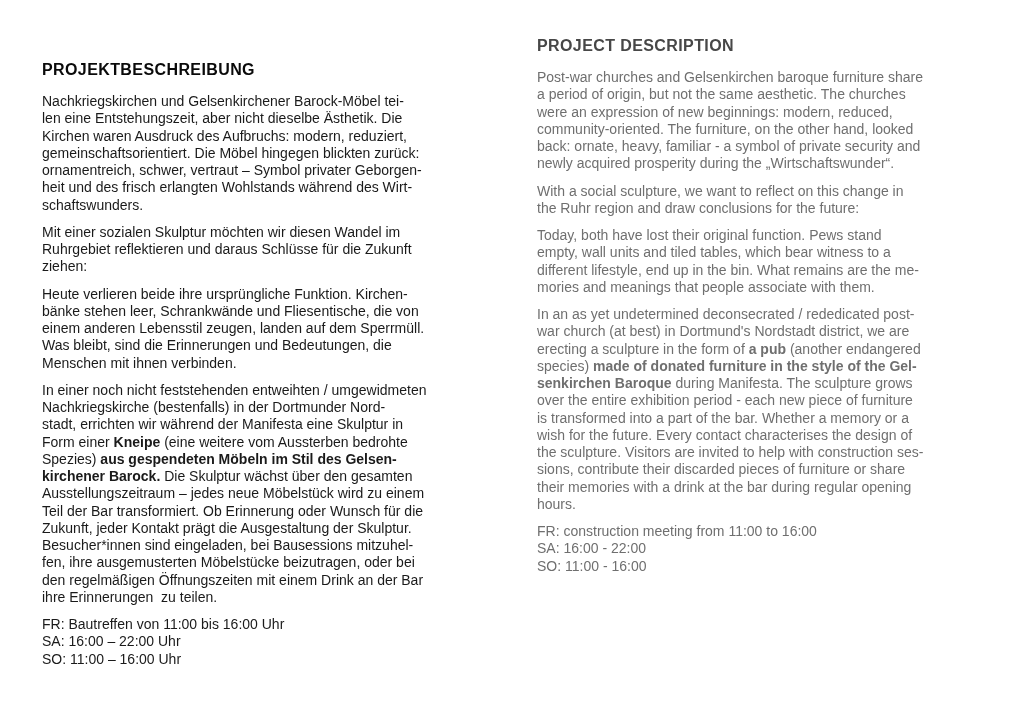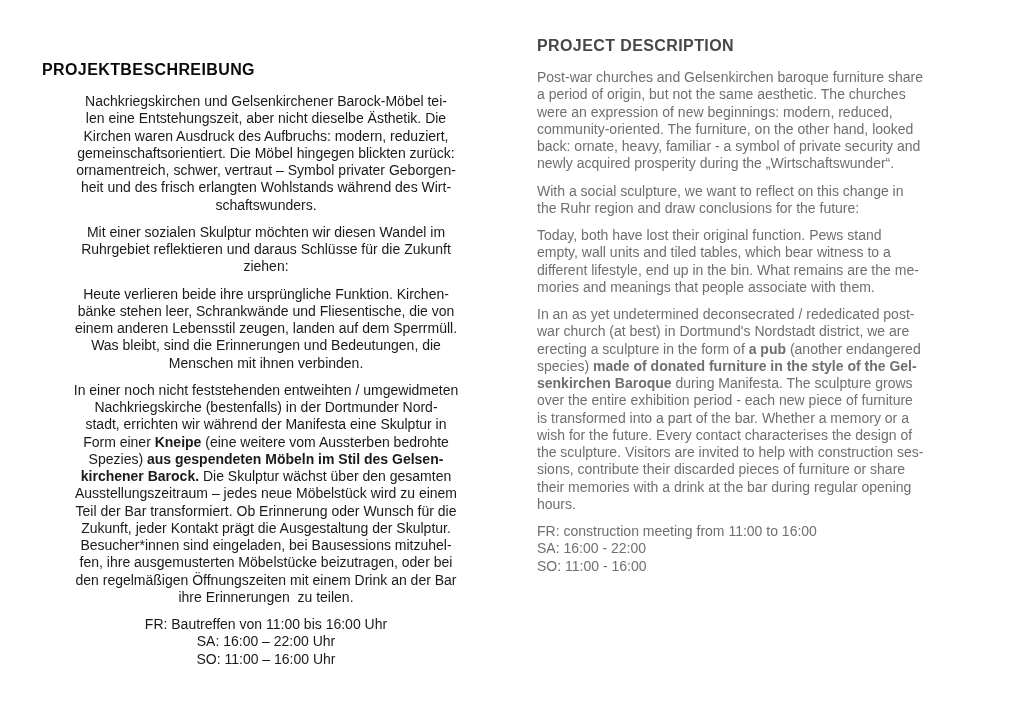--- a/index.html
+++ b/index.html
@@ -40,21 +40,21 @@
     white-space: pre-wrap;
   }
   .para strong { font-weight: 700; }
 </style>
 </head>
 <body>
 
 <div class="page">
   <section class="col col-left">
     <h1 class="col-heading" style="color: rgb(10, 10, 10); margin-top: 24px;">PROJEKTBESCHREIBUNG</h1>
-    <div class="paragraphs" style="color: rgb(26, 26, 26); text-align: center;">
+    <div class="paragraphs" style="color: rgb(26, 26, 26);">
         <p class="para">Nachkriegskirchen und Gelsenkirchener Barock-Möbel tei-<br>len eine Entstehungszeit, aber nicht dieselbe Ästhetik. Die<br>Kirchen waren Ausdruck des Aufbruchs: modern, reduziert,<br>gemeinschaftsorientiert. Die Möbel hingegen blickten zurück:<br>ornamentreich, schwer, vertraut – Symbol privater Geborgen-<br>heit und des frisch erlangten Wohlstands während des Wirt-<br>schaftswunders.</p>
         <p class="para">Mit einer sozialen Skulptur möchten wir diesen Wandel im<br>Ruhrgebiet reflektieren und daraus Schlüsse für die Zukunft<br>ziehen:</p>
         <p class="para">Heute verlieren beide ihre ursprüngliche Funktion. Kirchen-<br>bänke stehen leer, Schrankwände und Fliesentische, die von<br>einem anderen Lebensstil zeugen, landen auf dem Sperrmüll.<br>Was bleibt, sind die Erinnerungen und Bedeutungen, die<br>Menschen mit ihnen verbinden.</p>
         <p class="para">In einer noch nicht feststehenden entweihten / umgewidmeten<br>Nachkriegskirche (bestenfalls) in der Dortmunder Nord-<br>stadt, errichten wir während der Manifesta eine Skulptur in<br>Form einer <strong>Kneipe</strong> (eine weitere vom Aussterben bedrohte<br>Spezies) <strong>aus gespendeten Möbeln im Stil des Gelsen-</strong><br><strong>kirchener Barock.</strong> Die Skulptur wächst über den gesamten<br>Ausstellungszeitraum – jedes neue Möbelstück wird zu einem<br>Teil der Bar transformiert. Ob Erinnerung oder Wunsch für die<br>Zukunft, jeder Kontakt prägt die Ausgestaltung der Skulptur.<br>Besucher*innen sind eingeladen, bei Bausessions mitzuhel-<br>fen, ihre ausgemusterten Möbelstücke beizutragen, oder bei<br>den regelmäßigen Öffnungszeiten mit einem Drink an der Bar<br>ihre Erinnerungen  zu teilen.</p>
         <p class="para">FR: Bautreffen von 11:00 bis 16:00 Uhr<br>SA: 16:00 – 22:00 Uhr<br>SO: 11:00 – 16:00 Uhr</p>
       </div>
   </section>
 
   <section class="col col-right">
     <h1 class="col-heading" style="color: rgb(71, 71, 71);">PROJECT DESCRIPTION</h1>

